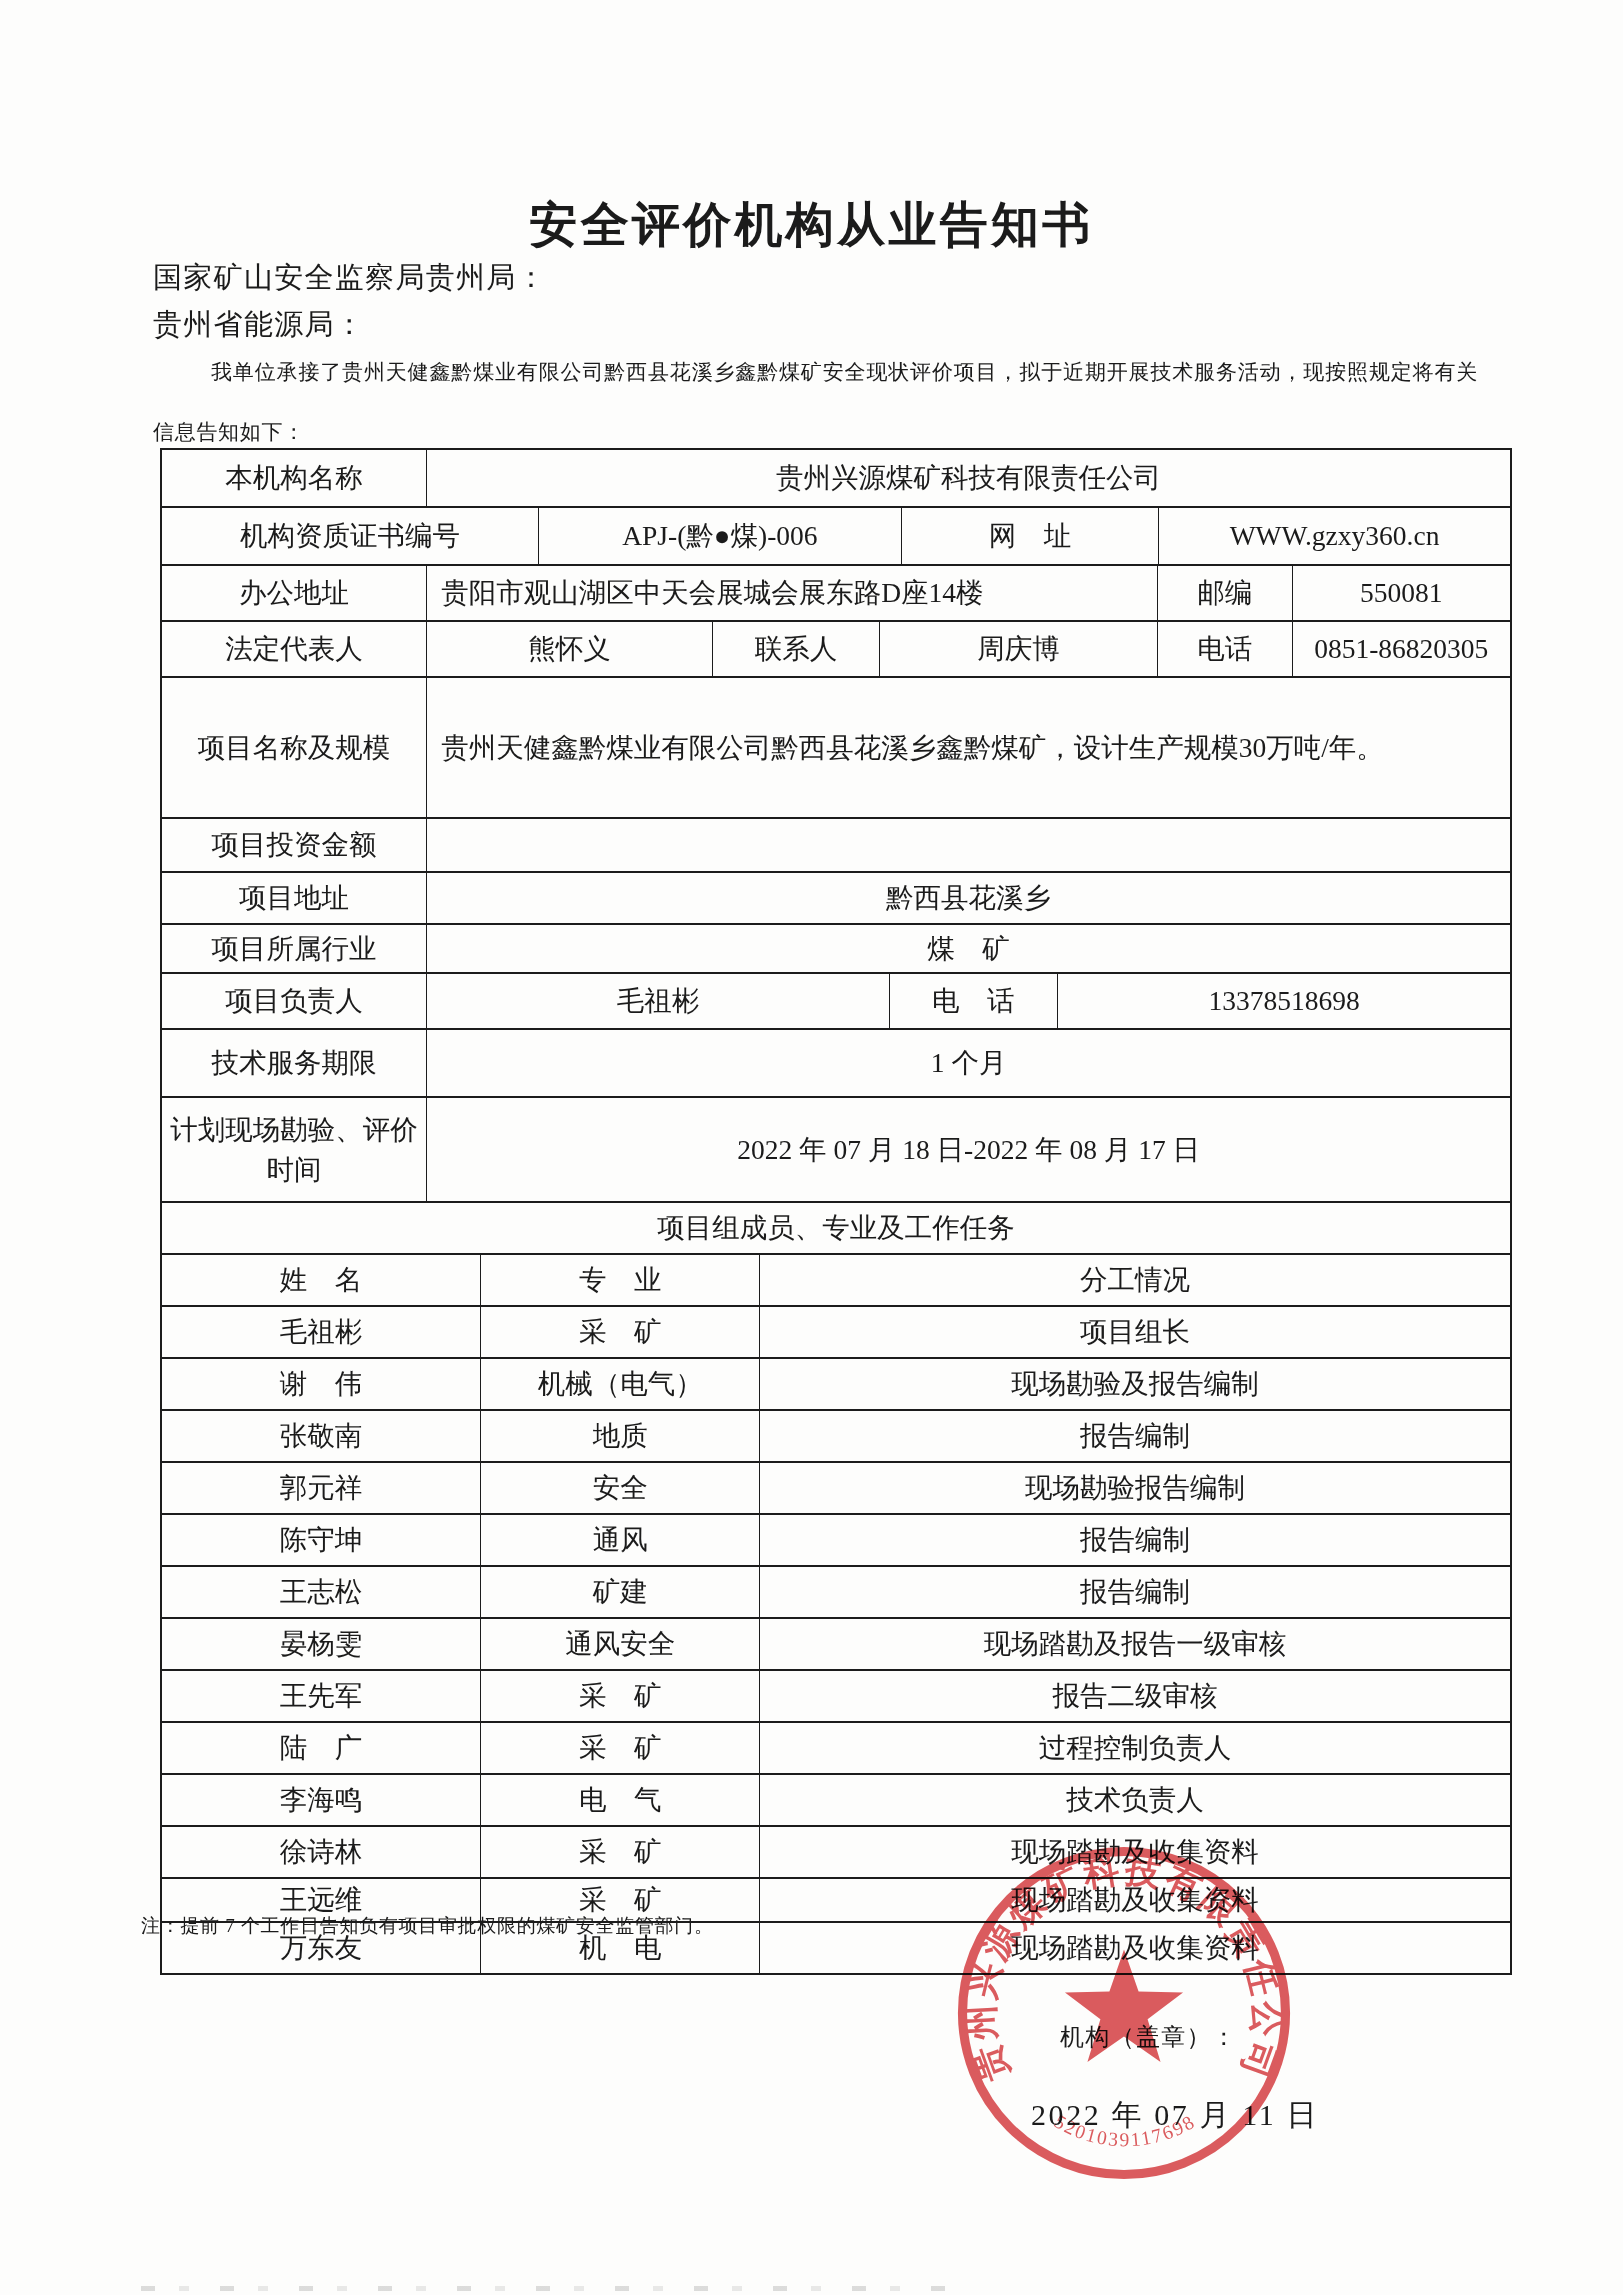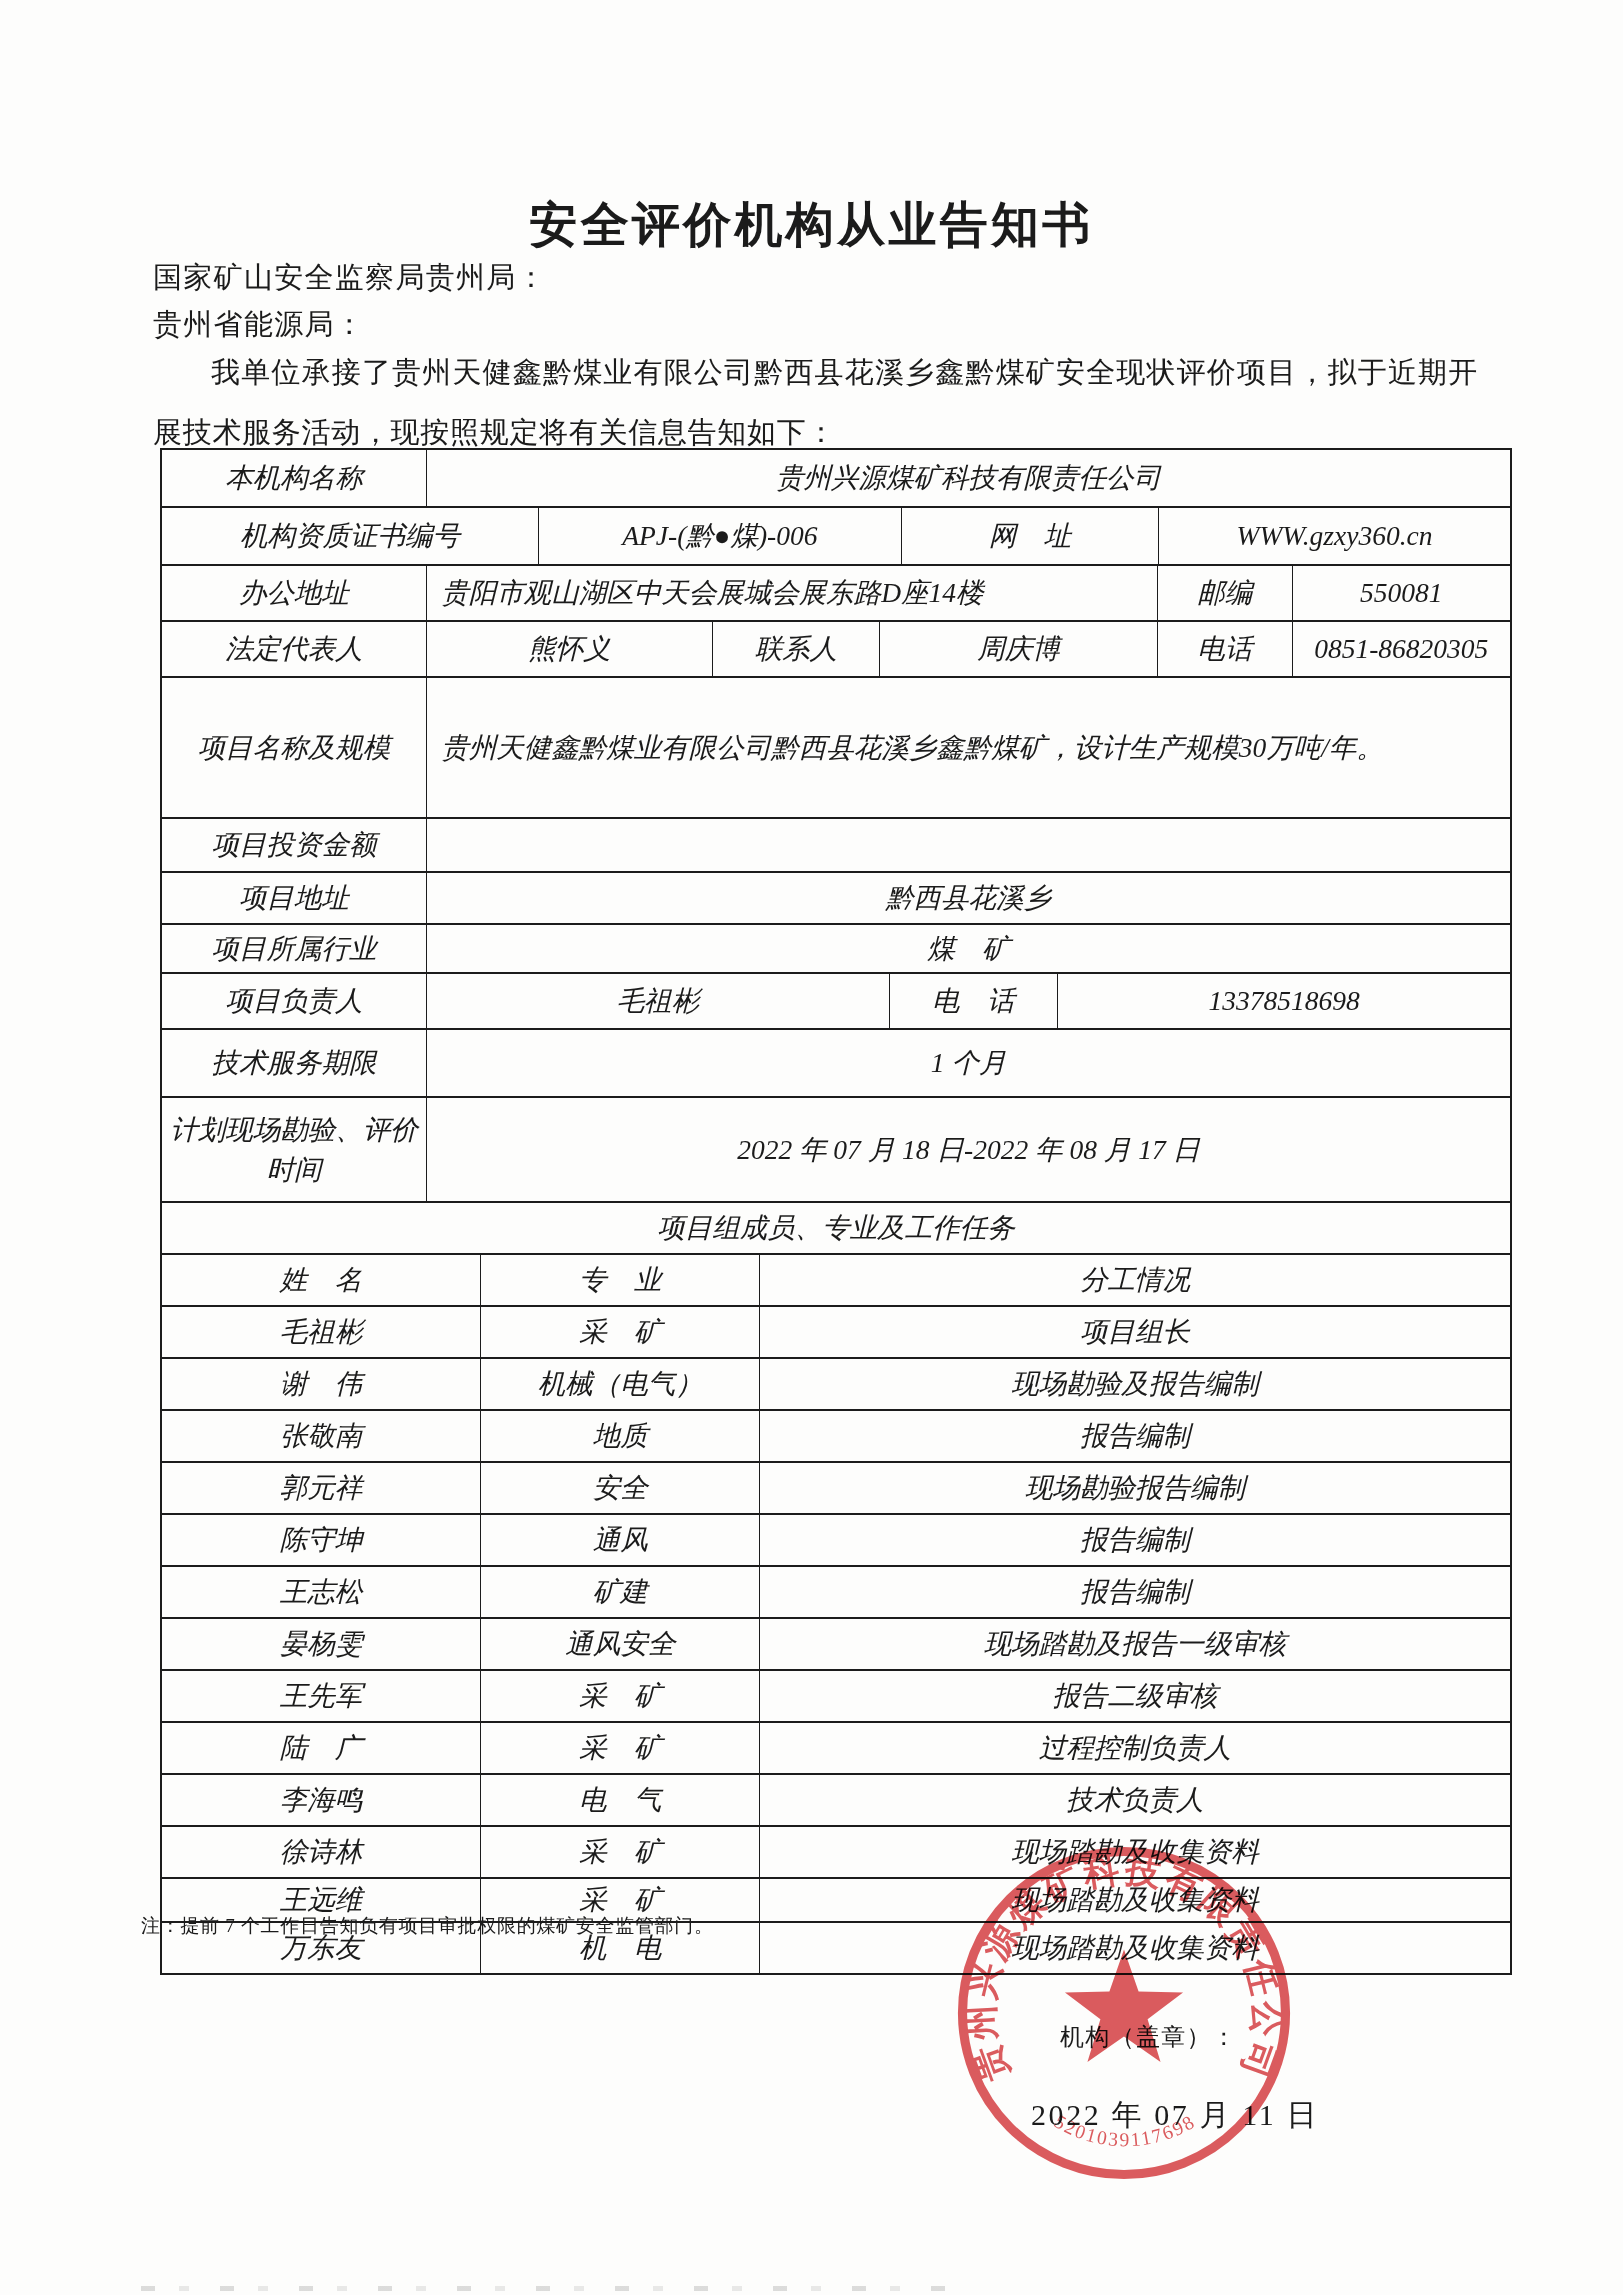--- a/index.html
+++ b/index.html
@@ -21,33 +21,33 @@
     font-size: 48px;
     font-weight: bold;
     letter-spacing: 3.3px;
   }
   .recipient { position: absolute; left: 153px; font-size: 29px; letter-spacing: 1.3px; }
   .recipient.r1 { top: 258px; }
   .recipient.r2 { top: 305px; }
   .intro {
     position: absolute;
     top: 342px; left: 153px; width: 1325px;
-    font-size: 29px;
+    font-size: 21px;
     line-height: 60px;
     text-indent: 58px;
     text-align: justify;
     letter-spacing: 0.7px;
   }
   .tbl {
     position: absolute;
     top: 448px; left: 160px; width: 1352px;
     border: 2px solid #1c1c1c;
     background: transparent;
   }
-  .row { display: flex; border-top: 2px solid #1c1c1c; font-style: italic; }
+  .row { display: flex; border-top: 2px solid #1c1c1c; }
   .row.first { border-top: none; }
   .cell {
     border-left: 1.3px solid #1c1c1c;
     display: flex;
     align-items: center;
     justify-content: center;
     font-size: 27.5px;
     text-align: center;
     padding: 2.6px 7.9px;
     line-height: 1.45;

